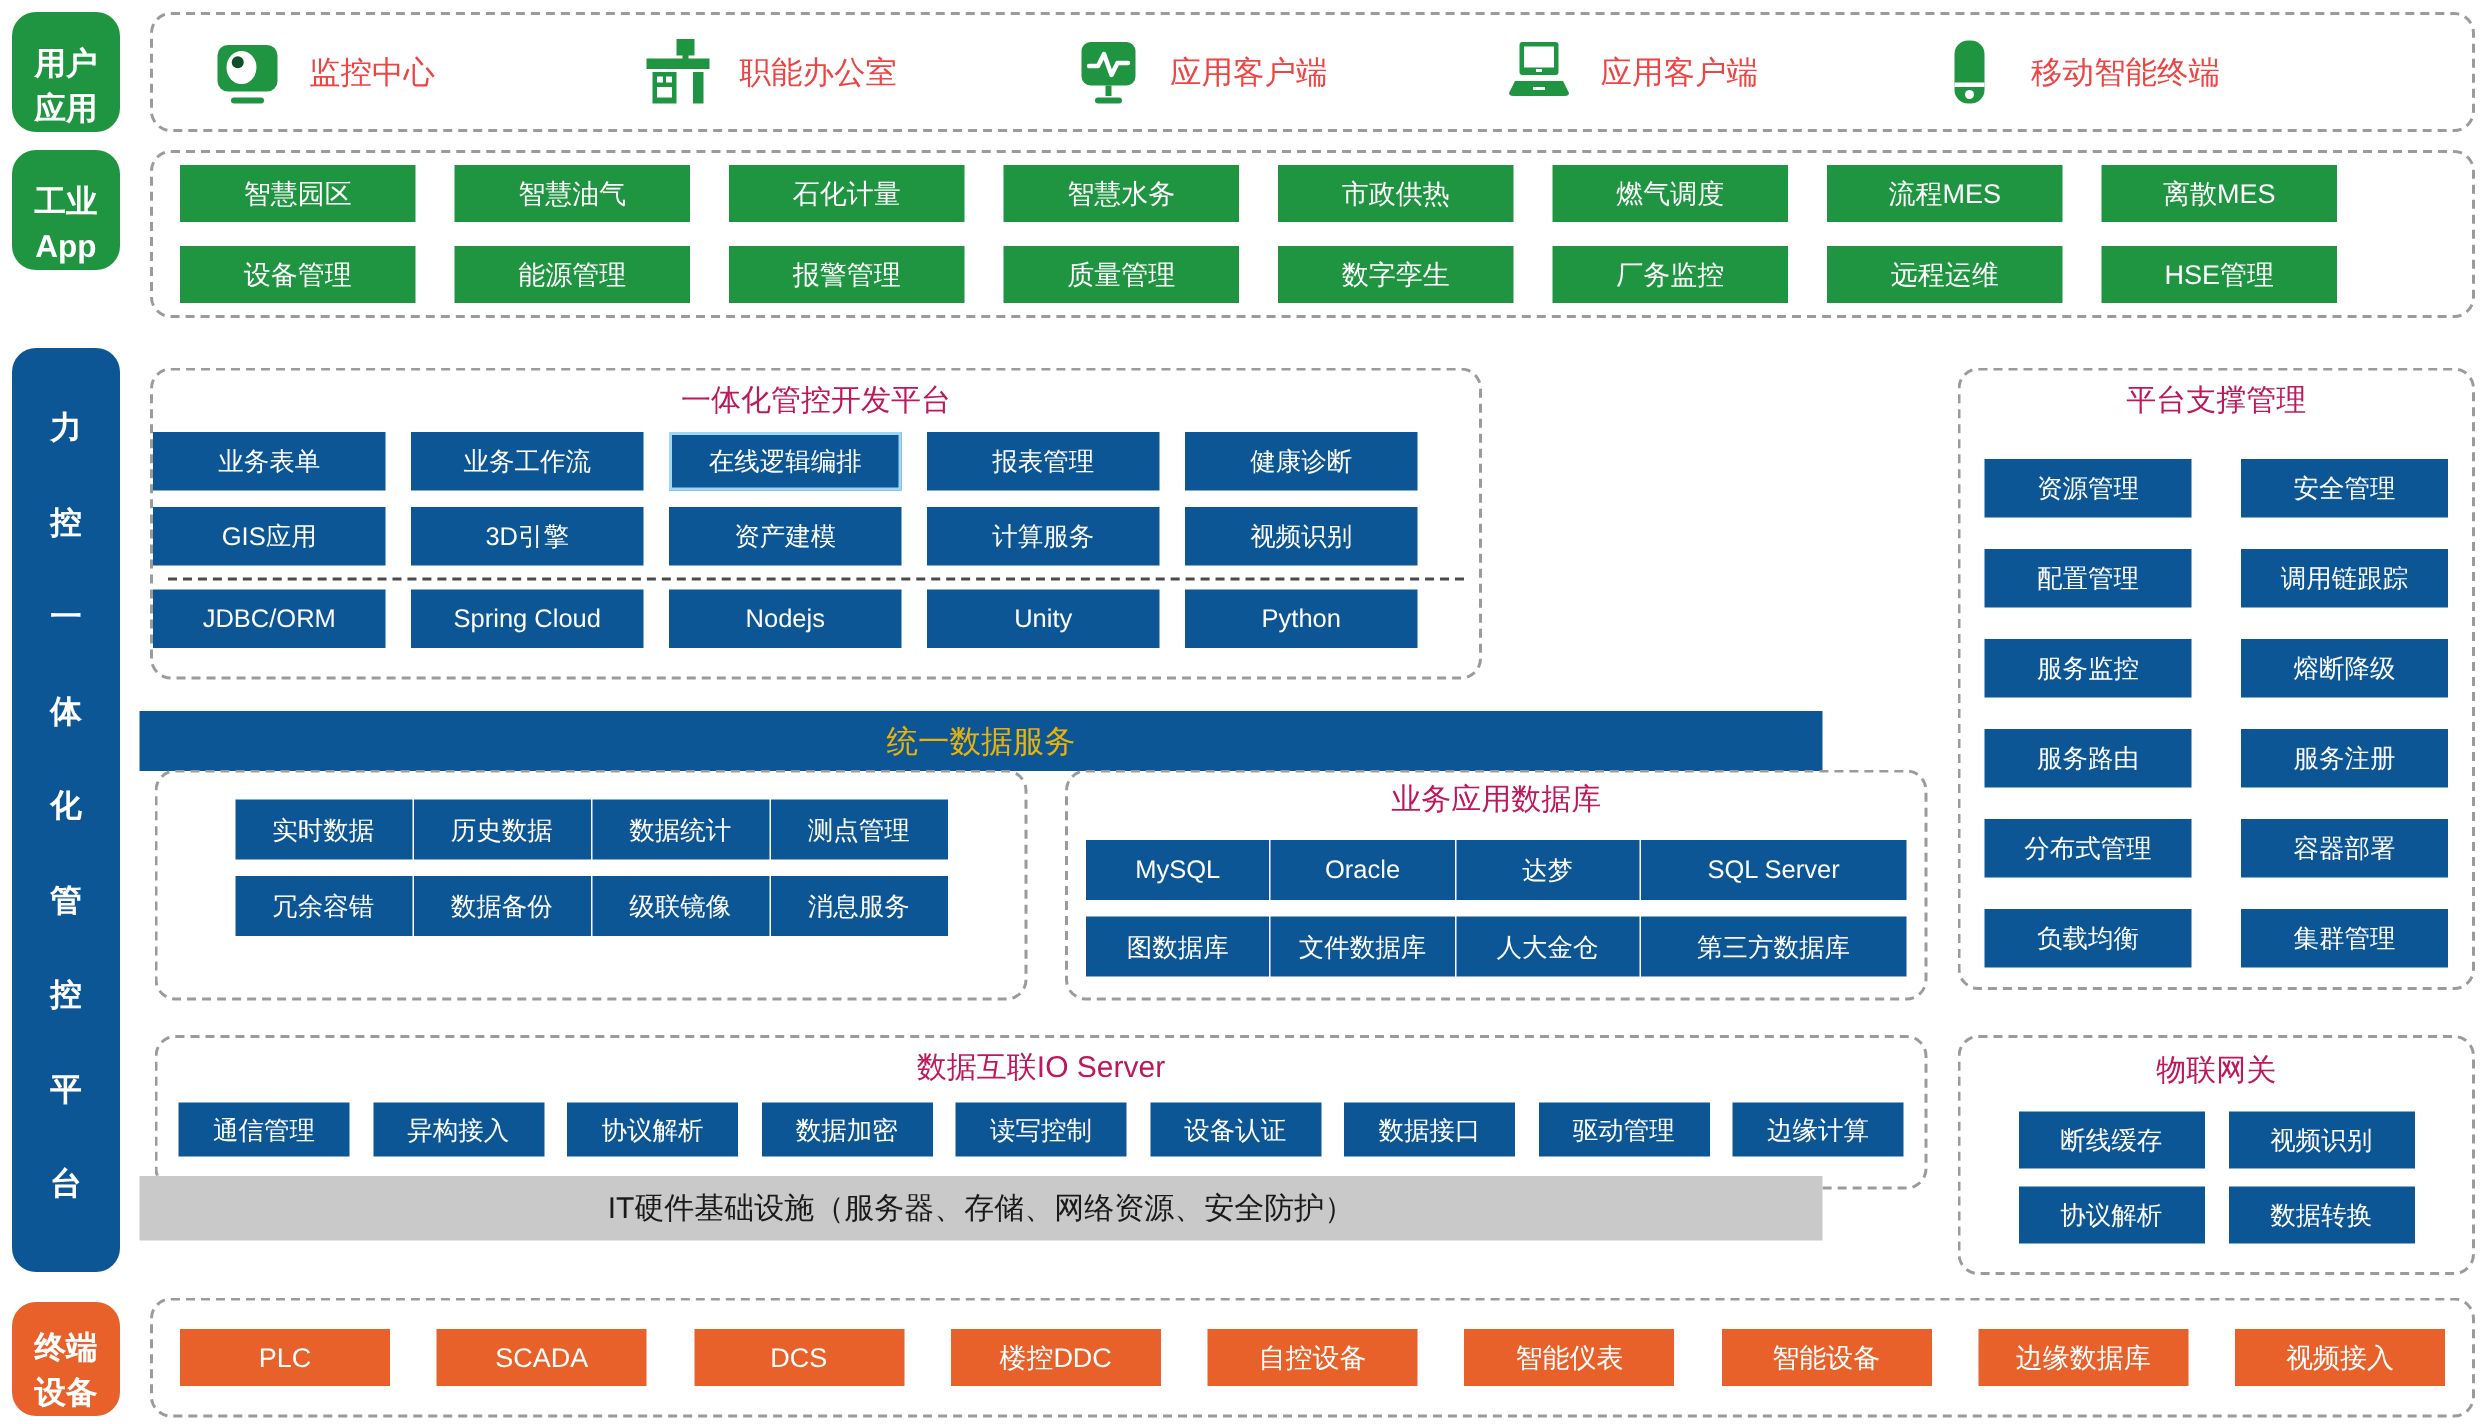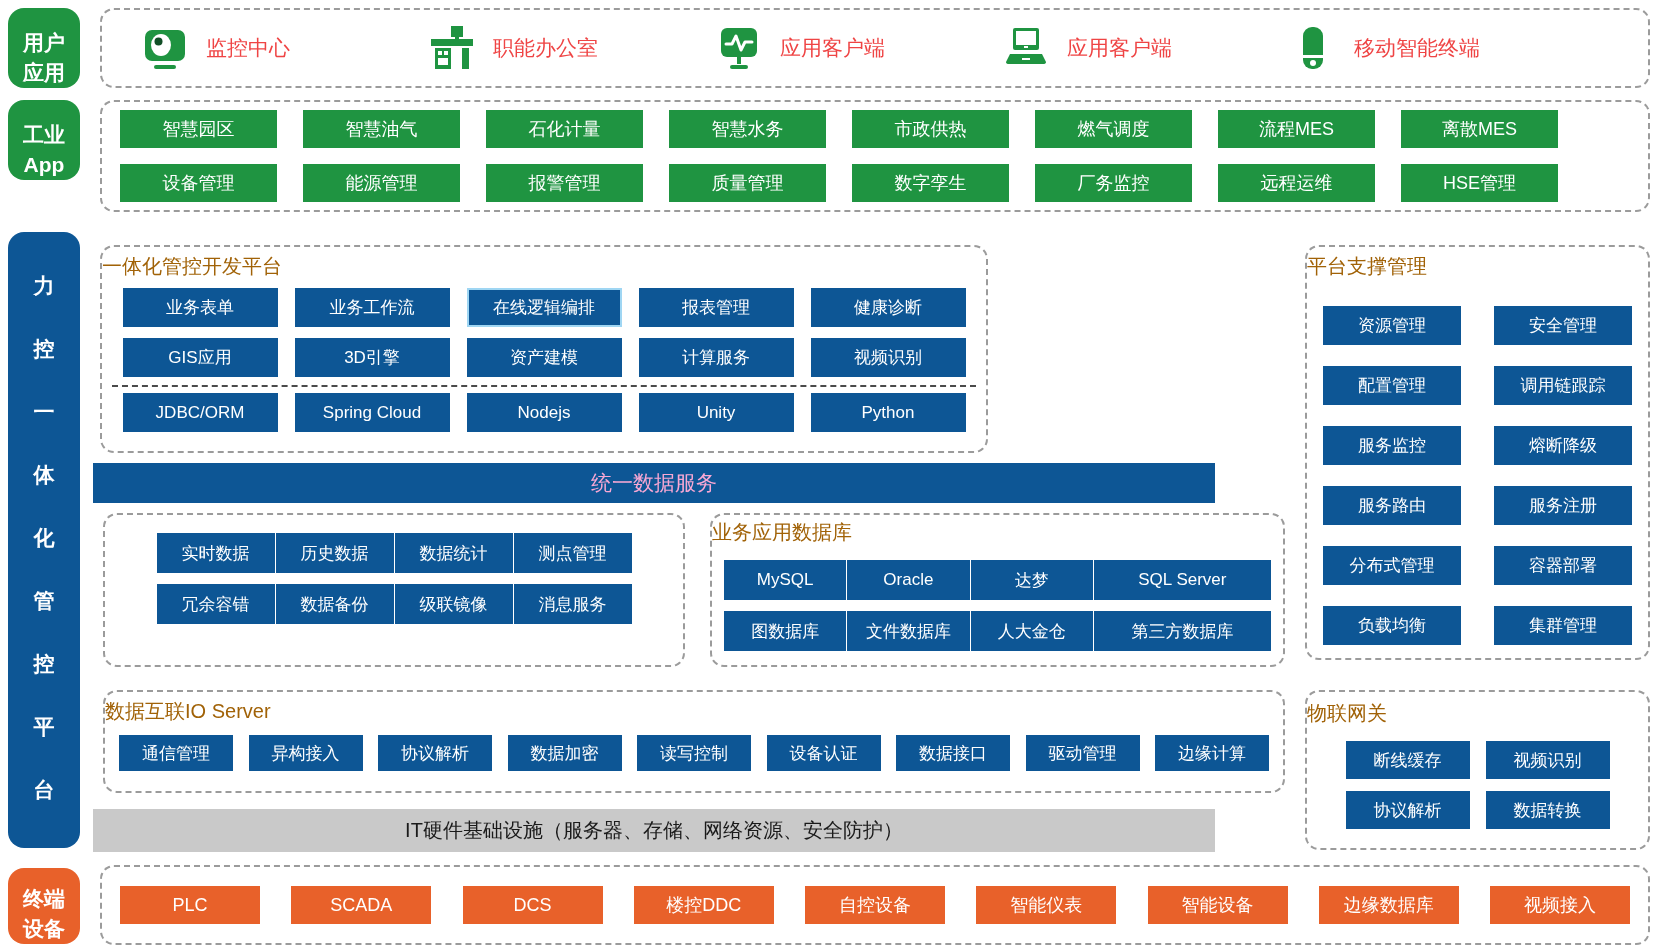--- a/index.html
+++ b/index.html
@@ -33,42 +33,42 @@
   .u-label{font-size:21px;color:#ef4444;}
 
   .row-apps{left:100px;top:100px;width:1550px;height:112px;display:flex;flex-direction:column;justify-content:center;gap:16px;padding:0 18px;}
   .apps-line{display:flex;gap:26px;}
 
   .btn{display:flex;align-items:center;justify-content:center;color:#fff;font-size:17px;white-space:nowrap;}
   .btn.green{background:var(--green);width:157px;height:38px;font-size:18px;}
   .btn.blue{background:var(--blue);}
   .btn.orange{background:var(--orange);width:140px;height:38px;font-size:18px;}
 
-  .box-title{text-align:left;font-size:20px;color:#a16207;font-weight:500;}
+  .box-title{text-align:center;font-size:20px;color:#be185d;font-weight:500;}
 
   .box-dev{left:100px;top:245px;width:888px;height:208px;padding-top:6px;}
-  .dev-line{display:flex;justify-content:center;gap:17px;}
+  .dev-line{display:flex;justify-content:flex-start;gap:17px;}
   .dev-line .btn{width:155px;height:39px;}
   .mt8{margin-top:8px;}
   .mt11{margin-top:11px;}
   .mt6{margin-top:6px;}
   .divider{border-top:2px dashed #4a4a4a;margin:8px 10px 0;}
   .btn.hl{border:2px solid var(--hl);}
 
   .box-vis{left:1010px;top:245px;width:275px;height:208px;padding-top:6px;display:flex;flex-direction:column;align-items:center;}
   .box-vis .btn{width:155px;height:39px;}
   .mt17{margin-top:17px;}
 
   .box-support{left:1305px;top:245px;width:345px;height:415px;padding-top:6px;}
   .support-grid{display:grid;grid-template-columns:138px 138px;justify-content:center;column-gap:33px;row-gap:21px;margin-top:26px;}
   .support-grid .btn{width:138px;height:39px;}
 
   .bar{position:absolute;display:flex;align-items:center;justify-content:center;}
-  .bar-unified{left:93px;top:463px;width:1122px;height:40px;background:var(--blue);color:#f9a8d4;font-size:21px;}
-  .bar-infra{left:93px;top:809px;width:1122px;height:43px;background:var(--graybar);color:#1a1a1a;font-size:20px;}
+  .bar-unified{left:93px;top:474px;width:1122px;height:40px;background:var(--blue);color:#eab308;font-size:21px;}
+  .bar-infra{left:93px;top:784px;width:1122px;height:43px;background:var(--graybar);color:#1a1a1a;font-size:20px;}
 
   .box-rtdb{left:103px;top:513px;width:582px;height:154px;padding-top:4px;}
   .box-bizdb{left:710px;top:513px;width:575px;height:154px;padding-top:4px;}
   .db-line{display:flex;justify-content:center;gap:1px;margin-top:11px;}
   .db-line.first{margin-top:14px;}
   .box-rtdb .btn{width:118px;height:40px;}
   .box-bizdb .db-line{padding:0 12px;}
   .box-bizdb .btn{flex:1;height:40px;}
   .box-bizdb .btn.wide{flex:1.45;}
 

